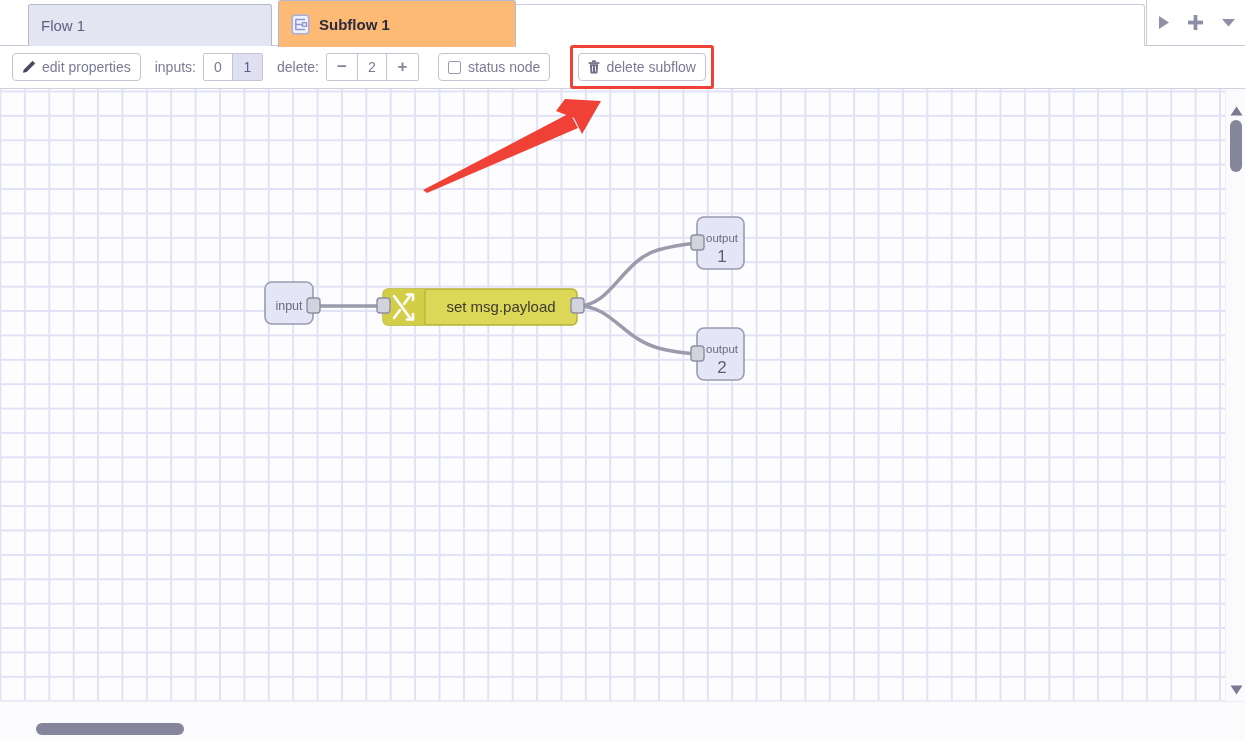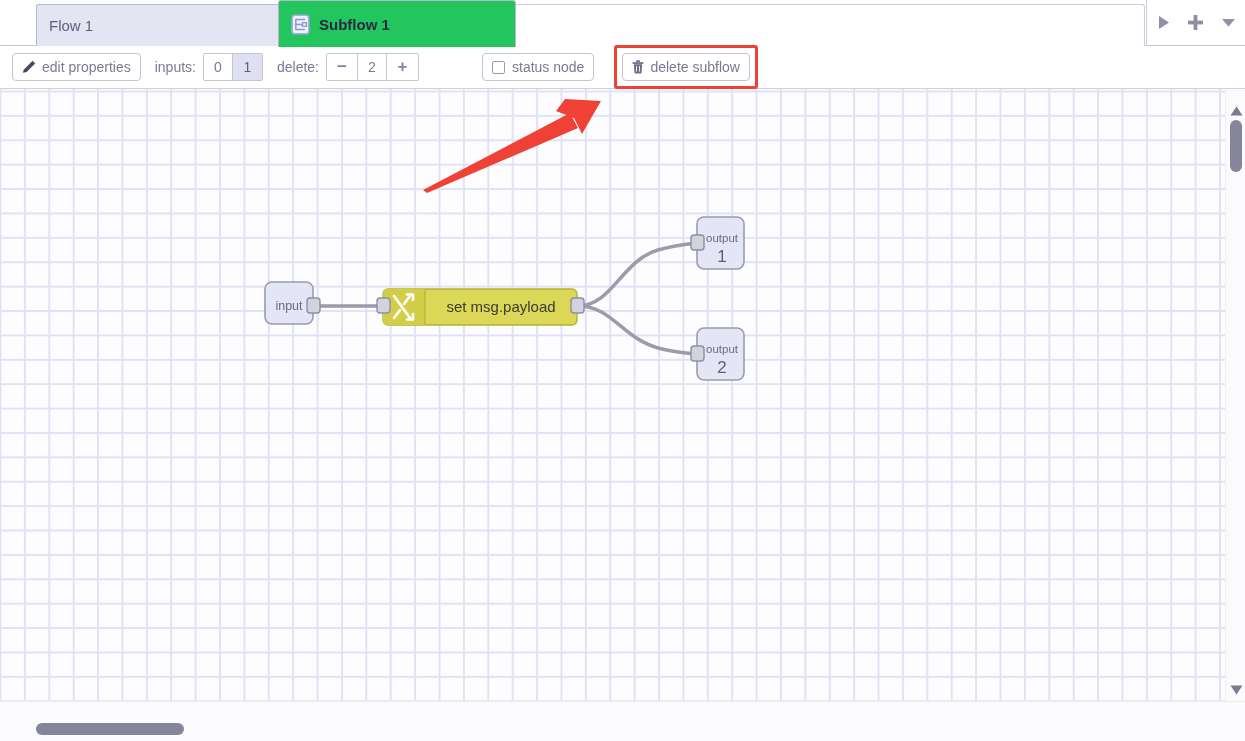--- a/index.html
+++ b/index.html
@@ -37,29 +37,29 @@
     font-size: 15px;
     color: #4a4a6a;
     white-space: nowrap;
     overflow: hidden;
   }
   .tab.inactive {
     background: #e3e5f3;
     color: #60607e;
   }
   .tab.active {
-    background: #22c55e;
+    background: #fdba74;
     color: #2b2b40;
     font-weight: bold;
     height: 47px;
     top: 0;
     border-top: 1px solid #b8b8cc;
     z-index: 5;
   }
-  #tab-flow1 { left: 36px; width: 244px; }
+  #tab-flow1 { left: 28px; width: 244px; }
   #tab-subflow1 { left: 278px; width: 238px; }
 
   .subflow-tab-icon {
     width: 19px; height: 21px;
     margin-right: 9px;
     flex: 0 0 auto;
   }
 
   
   #tab-filler {
@@ -134,21 +134,21 @@
     color: #7a7a95;
     background: #fff;
     border-right: 1px solid #c4c4d4;
     cursor: pointer;
   }
   .seg:last-child { border-right: none; }
   .seg.selected { background: #dfe1f2; color: #5e5e80; }
   .seg.readonly { cursor: default; }
   .seg.step { width: 31px; font-size: 17px; font-weight: bold; color: #8686a0; }
 
-  #status-node-btn { margin-left: 63px; }
+  #status-node-btn { margin-left: 19px; }
   .chk {
     width: 13px; height: 13px;
     border: 1.6px solid #9a9ab0;
     border-radius: 2px;
     margin-right: 7px;
     background: #fff;
     flex: 0 0 auto;
   }
 
   #delete-subflow-wrap {

